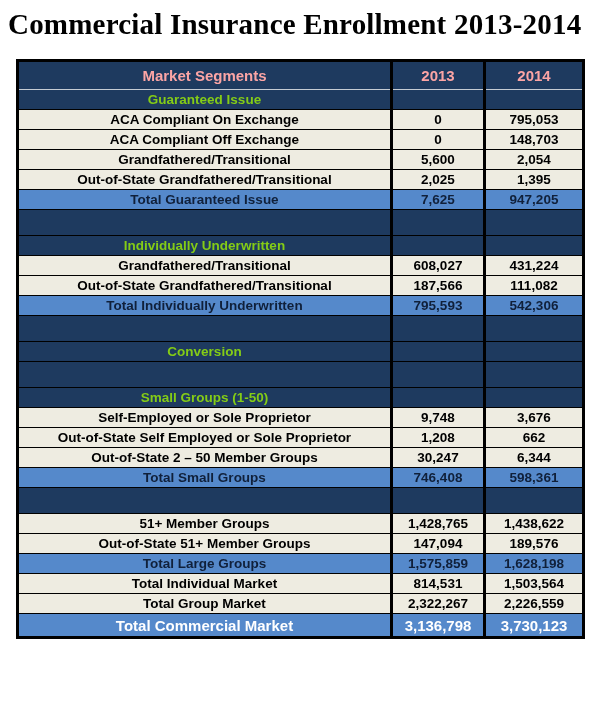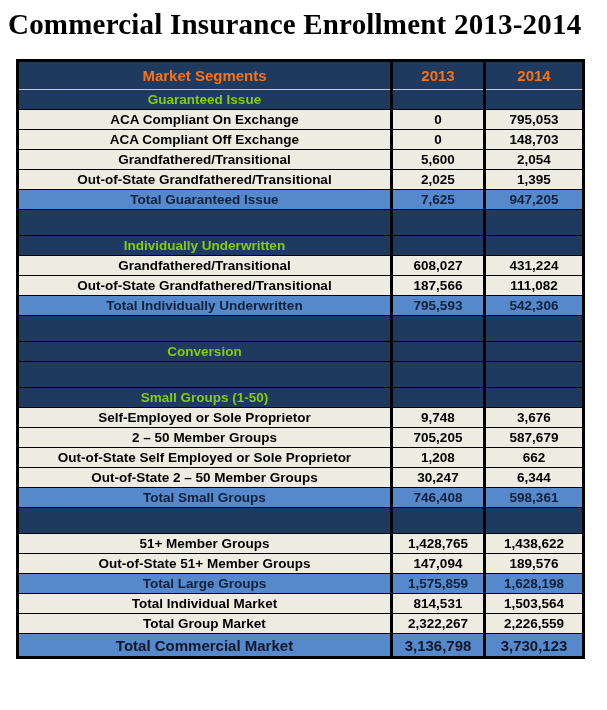--- a/index.html
+++ b/index.html
@@ -39,30 +39,30 @@
     padding:0 2px;
     font-weight:700;
     text-align:center;
     vertical-align:middle;
     white-space:nowrap;
     overflow:hidden;
   }
   td+td,th+th{border-left:3px solid var(--border);margin-top:26px;}
   tr.r-header th{
     background:var(--navy);
-    color:#f97316;
+    color:#fca5a5;
     font-size:15px;
     height:27px;
     border-bottom:1px solid #c6ccd4;
   }
   tr.r-section td{background:var(--navy);color:#84cc16;font-size:13.5px;height:19px;}
   tr.r-spacer td{background:var(--navy);height:25px;}
   tr.r-data td{background:var(--beige);color:#000000;font-size:13.5px;height:19px;}
   tr.r-total td{background:var(--blue);color:var(--on-blue);font-size:13.5px;height:19px;}
-  tr.r-grand td{background:var(--blue);color:#0f172a;font-size:15px;height:22px;}
+  tr.r-grand td{background:var(--blue);color:#ffffff;font-size:15px;height:22px;}
 </style>
 </head>
 <body>
 
 <div class="page">
   <h1 class="title">Commercial Insurance Enrollment 2013-2014</h1>
 
   <div class="tbl-wrap">
     <table class="enrollment">
       <colgroup>
@@ -152,25 +152,20 @@
             <td>Small Groups (1-50)</td>
             <td></td>
             <td></td>
           </tr>
           <tr class="r-data">
             <td>Self-Employed or Sole Proprietor</td>
             <td>9,748</td>
             <td>3,676</td>
           </tr>
           <tr class="r-data">
-            <td>2 – 50 Member Groups</td>
-            <td>705,205</td>
-            <td>587,679</td>
-          </tr>
-          <tr class="r-data">
             <td>Out-of-State Self Employed or Sole Proprietor</td>
             <td>1,208</td>
             <td>662</td>
           </tr>
           <tr class="r-data">
             <td>Out-of-State 2 – 50 Member Groups</td>
             <td>30,247</td>
             <td>6,344</td>
           </tr>
           <tr class="r-total">

